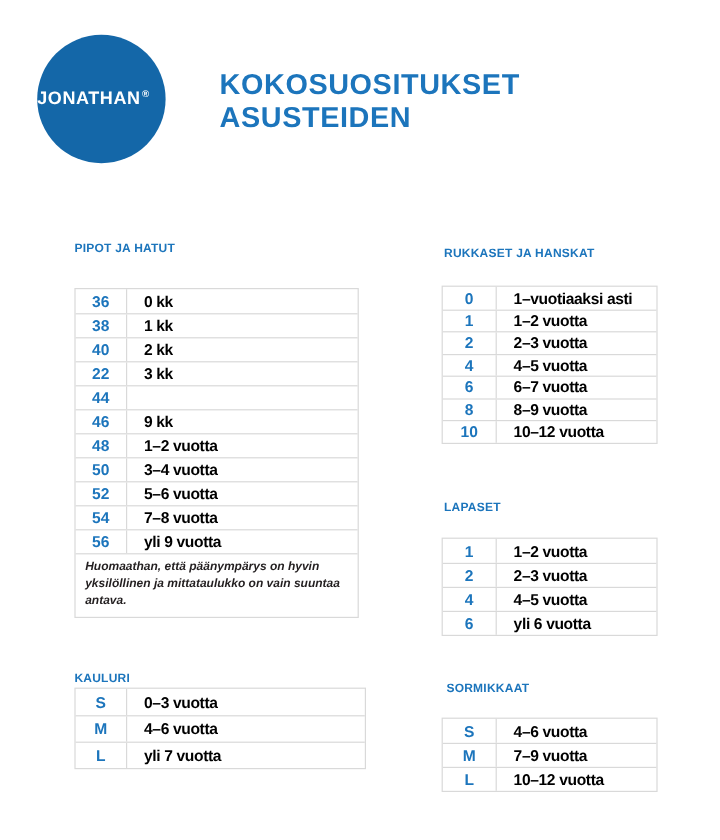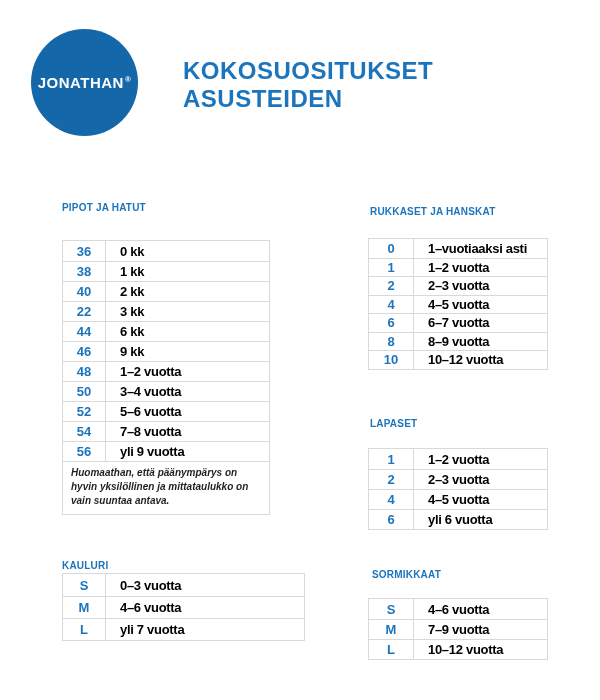--- a/index.html
+++ b/index.html
@@ -5,21 +5,21 @@
   * { margin:0; padding:0; box-sizing:border-box; }
   html,body { background:#ffffff; }
   body { font-family:"Liberation Sans", sans-serif; }
   .page {
     position:relative; width:600px; height:700px; background:#ffffff; overflow:hidden;
   }
   
   .logo {
     position:absolute; left:31px; top:29px; width:107px; height:107px;
     border-radius:50%; background:#1467a8;
-    display:flex; align-items:center; justify-content:center;
+    display:flex; align-items:center; 
   }
   .logo-text {
     color:#ffffff; font-size:15px; font-weight:700; letter-spacing:0.5px;
     position:relative; white-space:nowrap;
   }
   .logo-reg {
     font-size:8px; font-weight:700; vertical-align:super; margin-left:1px;
   }
   
   .title {
@@ -48,21 +48,21 @@
     color:#000000; font-size:13px; font-weight:700; letter-spacing:-0.3px;
     white-space:nowrap;
   }
   .tnote {
     border-top:1px solid #d9d9d9; padding:4px 8px 6px 8px;
     font-size:10px; font-style:italic; font-weight:700; line-height:1.4;
     color:#231f20;
   }
   
   #pipot-title      { left:62px;  top:202px; }
-  #pipot-table      { left:62px;  top:240px; width:208px; --rh:20px;   --szw:43px; }
+  #pipot-table      { left:62px;  top:240px; width:237px; --rh:20px;   --szw:43px; }
   #kauluri-title    { left:62px;  top:540px;margin-top:20px; }
   #kauluri-table    { left:62px;  top:573px; width:243px; --rh:22px;   --szw:43px; }
   #rukkaset-title   { left:370px; top:206px; }
   #rukkaset-table   { left:368px; top:238px; width:180px; --rh:18.5px; --szw:45px; }
   #lapaset-title    { left:370px; top:418px; }
   #lapaset-table    { left:368px; top:448px; width:180px; --rh:20px;   --szw:45px; }
   #sormikkaat-title { left:372px; top:569px; }
   #sormikkaat-table { left:368px; top:598px; width:180px; --rh:20px;   --szw:45px; }
 </style>
 </head>
@@ -93,21 +93,20 @@
         <div class="trow">
           <div class="tsize">40</div>
           <div class="tage">2 kk</div>
         </div>
         <div class="trow">
           <div class="tsize">22</div>
           <div class="tage">3 kk</div>
         </div>
         <div class="trow">
           <div class="tsize">44</div>
-          <div class="tage">6 kk</div>
         </div>
         <div class="trow">
           <div class="tsize">46</div>
           <div class="tage">9 kk</div>
         </div>
         <div class="trow">
           <div class="tsize">48</div>
           <div class="tage">1–2 vuotta</div>
         </div>
         <div class="trow">

